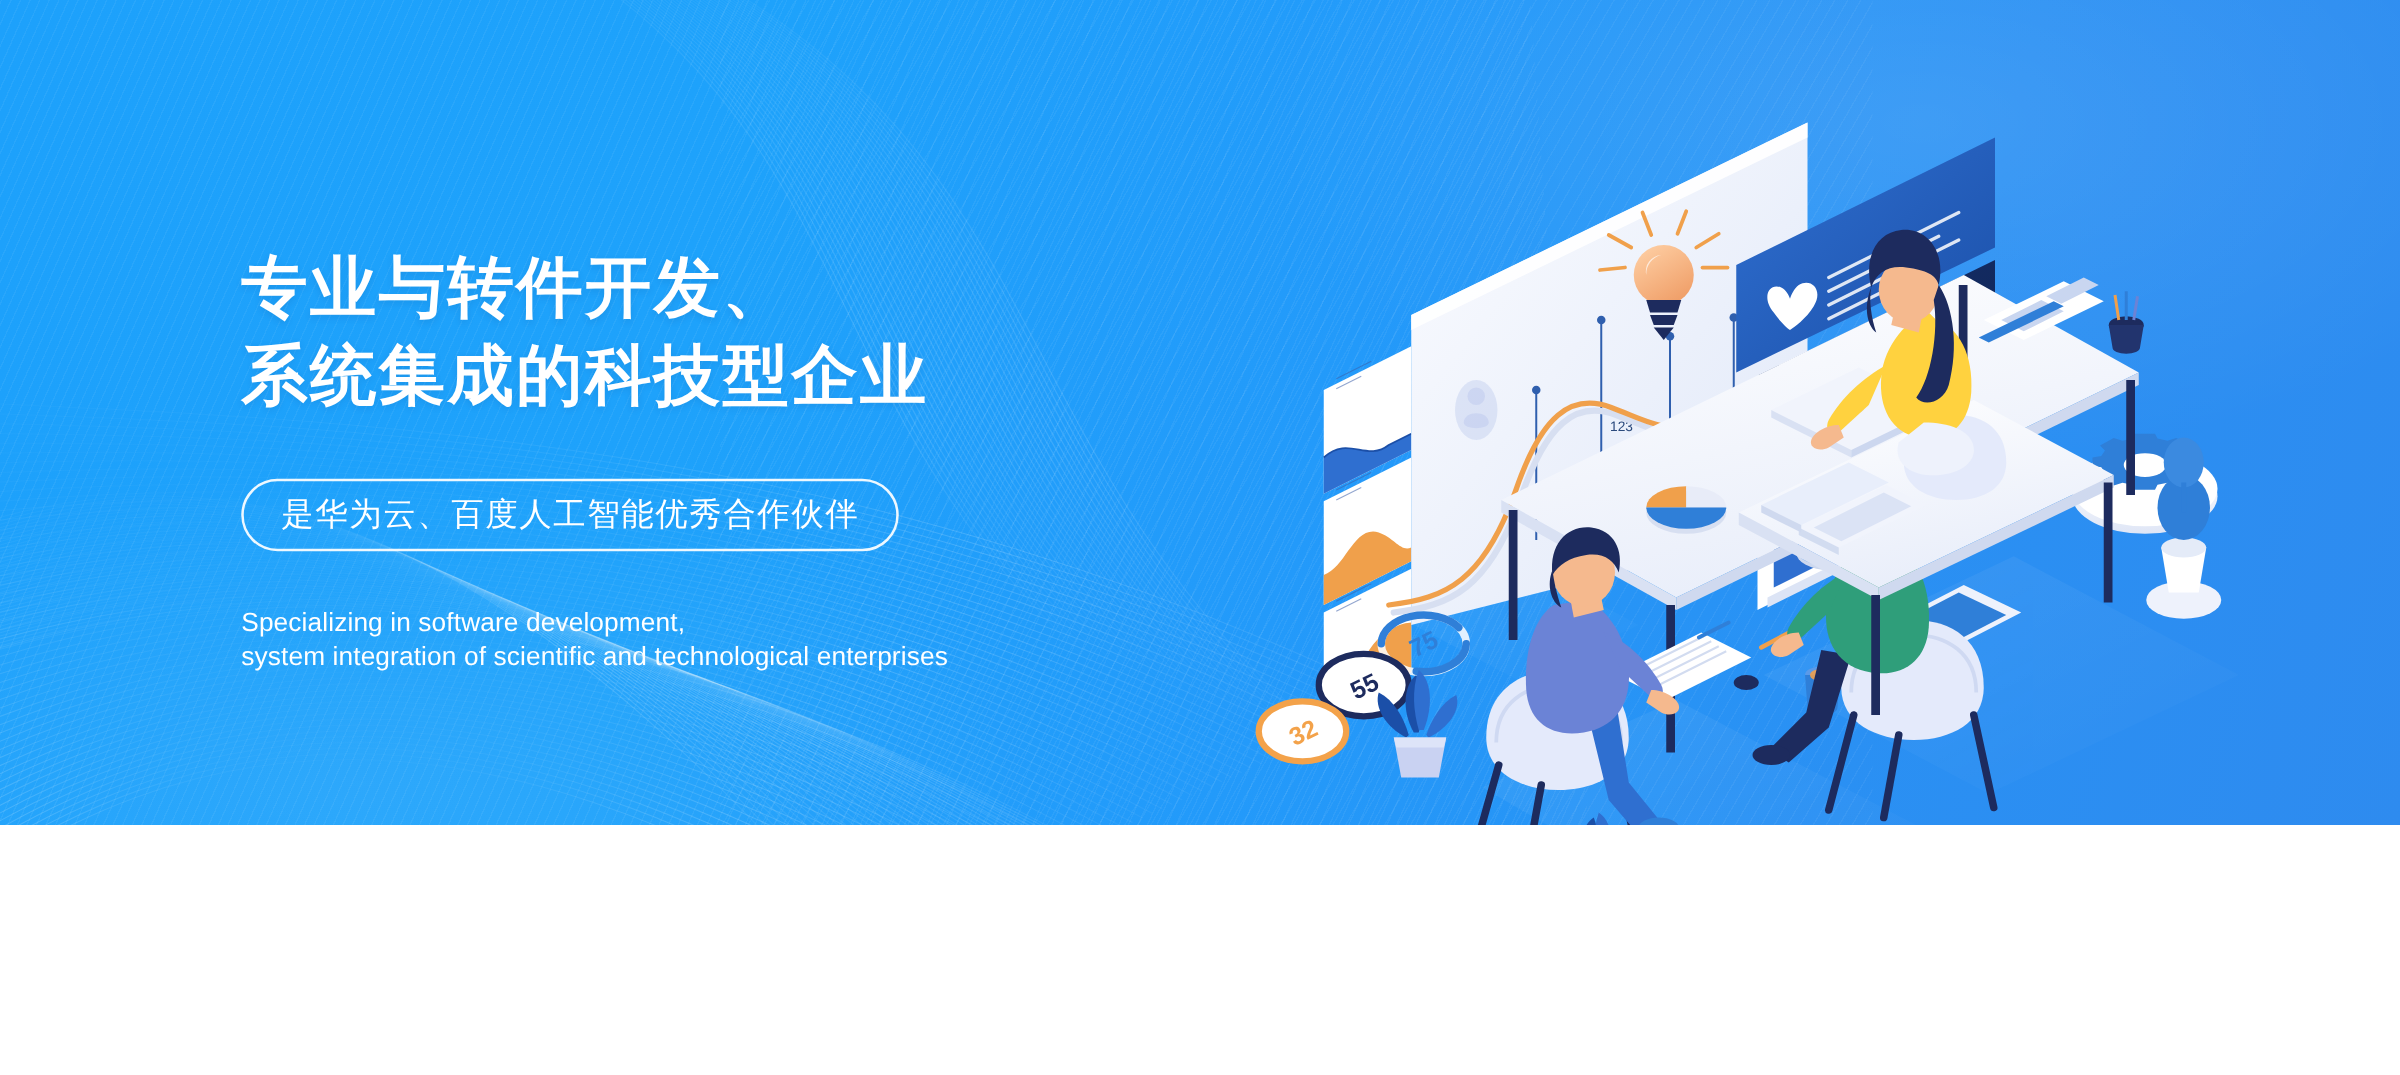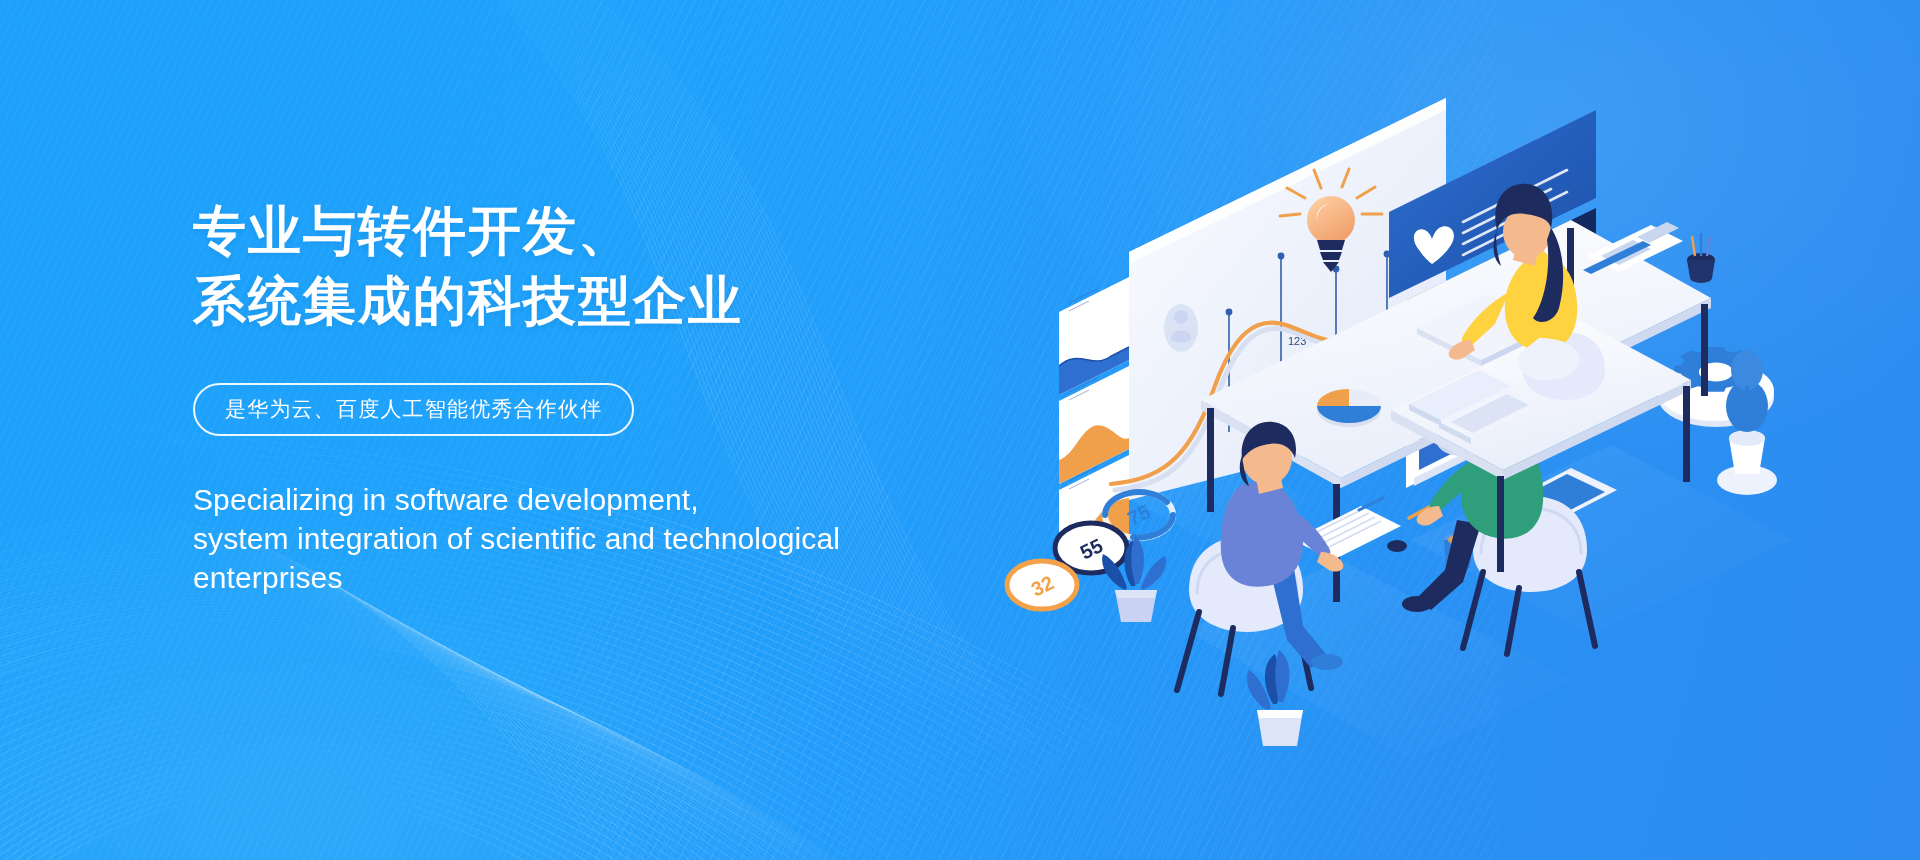--- a/index.html
+++ b/index.html
@@ -4,21 +4,21 @@
 <style>
   * { box-sizing: border-box; margin: 0; padding: 0; }
   html, body {
     width: 1920px; height: 860px;
     overflow: hidden;
     font-family: "Liberation Sans", "DejaVu Sans", sans-serif;
   }
 
   .banner {
     position: relative;
-    width: 1920px; height: 860px;
+    width: 1920px; height: 660px;
     background: linear-gradient(105deg, #1da1fb 0%, #1ea2fb 30%, #239afa 55%, #2a90f3 78%, #2e8bef 100%);
     overflow: hidden;
   }
 
   
   .bg-layer { position: absolute; inset: 0; pointer-events: none; }
 
   .hatch-a {
     position: absolute;
     left: -5%; top: -20%;
@@ -61,29 +61,29 @@
     white-space: pre-line;
     text-shadow: 0 2px 6px rgba(0,40,90,0.10);
   }
   .pill {
     display: inline-block;
     margin-top: 47px;
     padding: 13px 30px 15px;
     border: 2px solid rgba(255,255,255,0.92);
     border-radius: 999px;
     color: #ffffff;
-    font-size: 21px;
+    font-size: 26px;
     letter-spacing: 1.2px;
     line-height: 1;
     white-space: nowrap;
   }
   .subcopy {
     margin-top: 44px;
     color: #ffffff;
-    font-size: 30px;
+    font-size: 21px;
     line-height: 1.3;
     letter-spacing: 0.1px;
     white-space: pre-line;
   }
 
   
   .illustration {
     position: absolute;
     left: 1011px; top: 70px;
     width: 830px; height: 700px;

